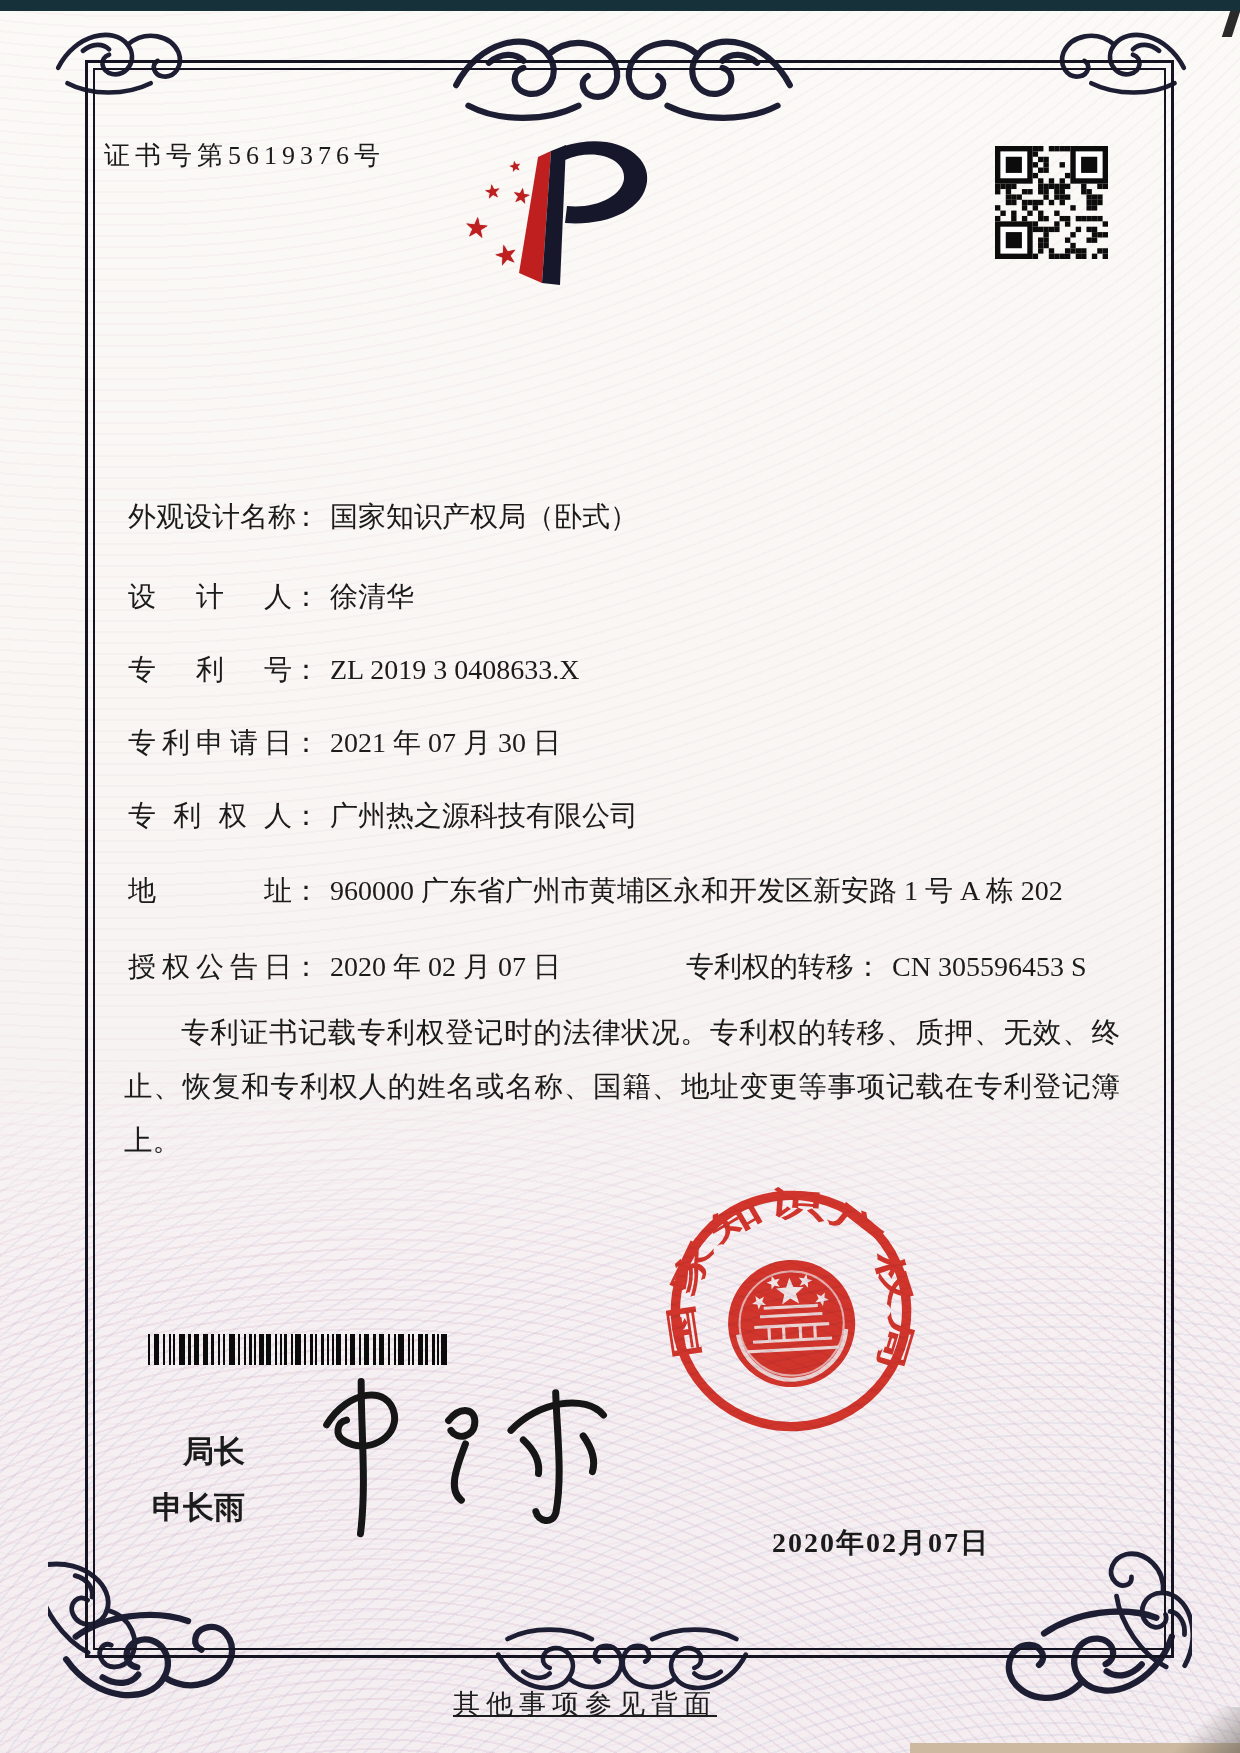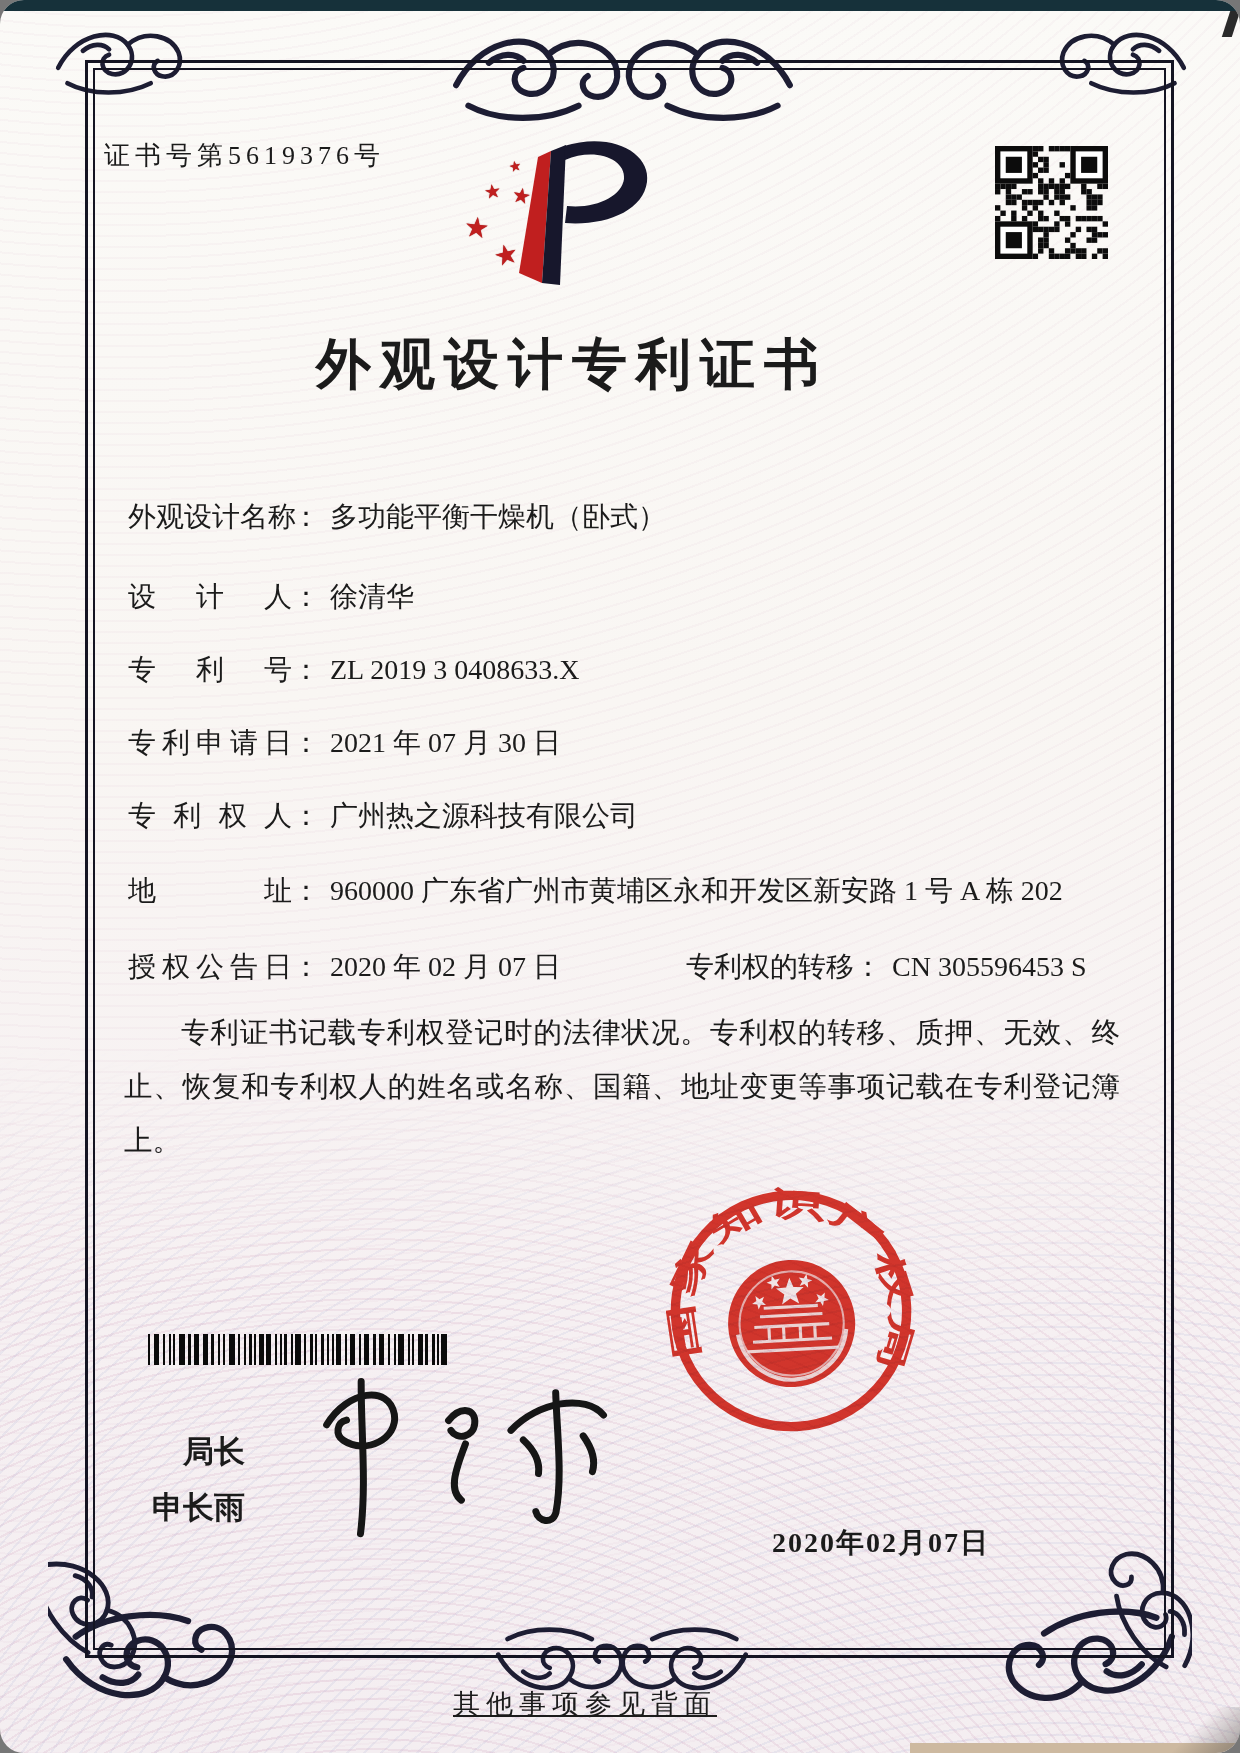--- a/index.html
+++ b/index.html
@@ -1,19 +1,19 @@
 <!DOCTYPE html>
 <html><head>
 <meta charset="utf-8">
 <style>
   html,body{margin:0;padding:0;background:#777;}
   .sheet{
     position:relative;width:1240px;height:1753px;overflow:hidden;
     background:linear-gradient(180deg,#fbfaf7 0%,#f9f6f3 40%,#f6f0f2 75%,#f4eef1 100%);
-    font-family:"Liberation Serif","DejaVu Serif",serif;color:#1b1b1b;border-radius:24px;
+    font-family:"Liberation Serif","DejaVu Serif",serif;color:#1b1b1b;
   }
   
   .guilloche{
     position:absolute;left:0;right:0;top:1050px;bottom:0;z-index:1;pointer-events:none;
     background:
       repeating-radial-gradient(circle at 30% 175%, rgba(205,150,180,0.16) 0 2px, rgba(0,0,0,0) 2px 10px),
       repeating-radial-gradient(circle at 85% 200%, rgba(150,160,210,0.13) 0 2px, rgba(0,0,0,0) 2px 12px);
     -webkit-mask-image:linear-gradient(rgba(0,0,0,0),#000 35%);
     mask-image:linear-gradient(rgba(0,0,0,0),#000 35%);
   }
@@ -260,31 +260,30 @@
       <rect x="5.380952380952381" y="5.380952380952381" width="26.904761904761905" height="26.904761904761905" fill="#fff"></rect>
       <rect x="10.761904761904763" y="10.761904761904763" width="16.142857142857146" height="16.142857142857146" fill="#0c0c0c"></rect>
       <rect x="75.33333333333334" y="0" width="37.66666666666667" height="37.66666666666667" fill="#0c0c0c"></rect>
       <rect x="80.71428571428572" y="5.380952380952381" width="26.904761904761905" height="26.904761904761905" fill="#fff"></rect>
       <rect x="86.0952380952381" y="10.761904761904763" width="16.142857142857146" height="16.142857142857146" fill="#0c0c0c"></rect>
       <rect x="0" y="75.33333333333334" width="37.66666666666667" height="37.66666666666667" fill="#0c0c0c"></rect>
       <rect x="5.380952380952381" y="80.71428571428572" width="26.904761904761905" height="26.904761904761905" fill="#fff"></rect>
       <rect x="10.761904761904763" y="86.0952380952381" width="16.142857142857146" height="16.142857142857146" fill="#0c0c0c"></rect>
     </svg>
 
-  <div class="title">外观设计专利证书</div>
 
   <div class="fields">
     <div class="frow" style="top:0"><span class="jlabel">
           <span>外</span>
           <span>观</span>
           <span>设</span>
           <span>计</span>
           <span>名</span>
           <span>称</span>
-        </span><span class="colon">：</span><span>多功能平衡干燥机（卧式）</span></div>
+        </span><span class="colon">：</span><span>国家知识产权局（卧式）</span></div>
     <div class="frow" style="top:80px"><span class="jlabel">
           <span>设</span>
           <span>计</span>
           <span>人</span>
         </span><span class="colon">：</span><span>徐清华</span></div>
     <div class="frow" style="top:153px"><span class="jlabel">
           <span>专</span>
           <span>利</span>
           <span>号</span>
         </span><span class="colon">：</span><span>ZL 2019 3 0408633.X</span></div>

